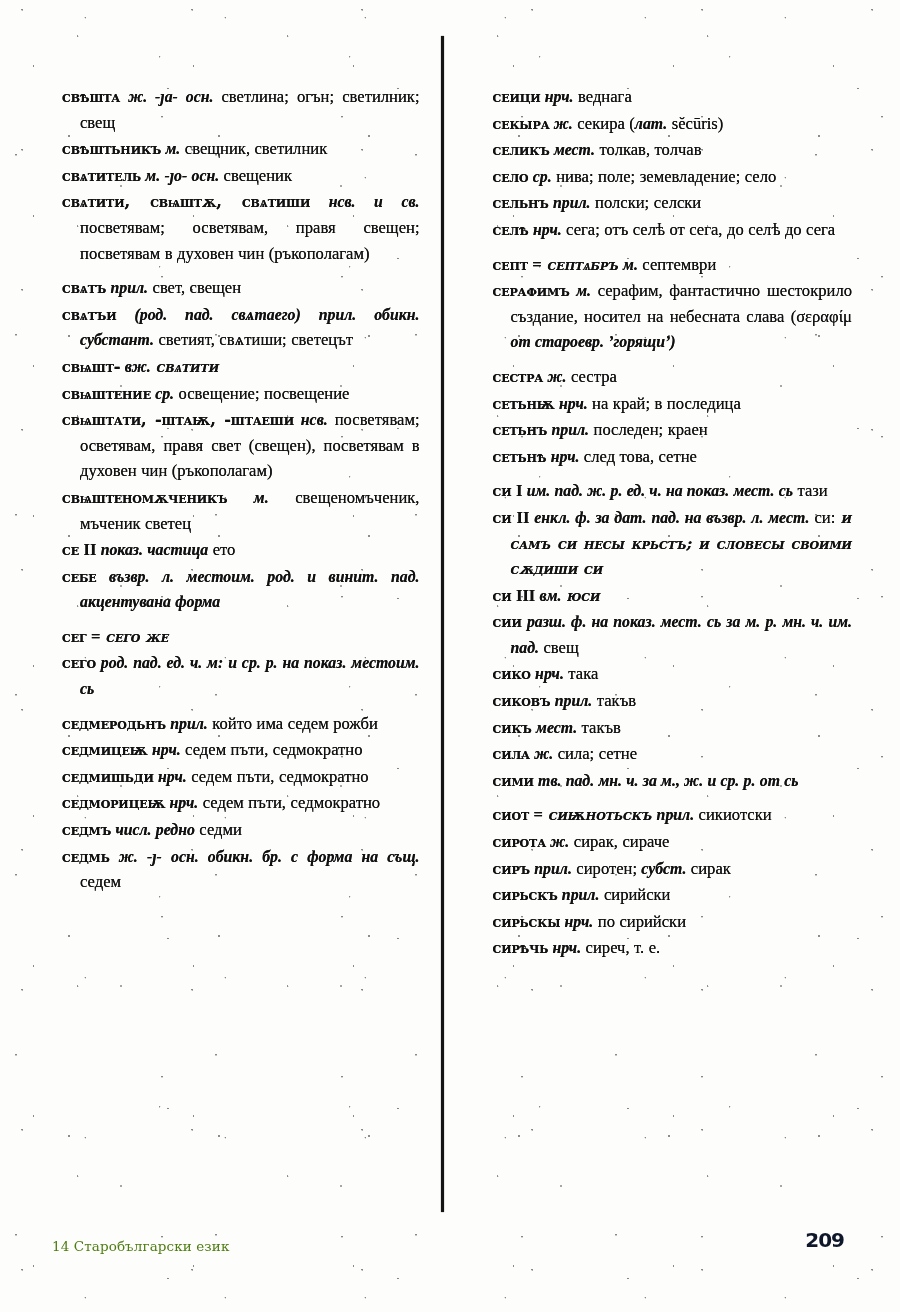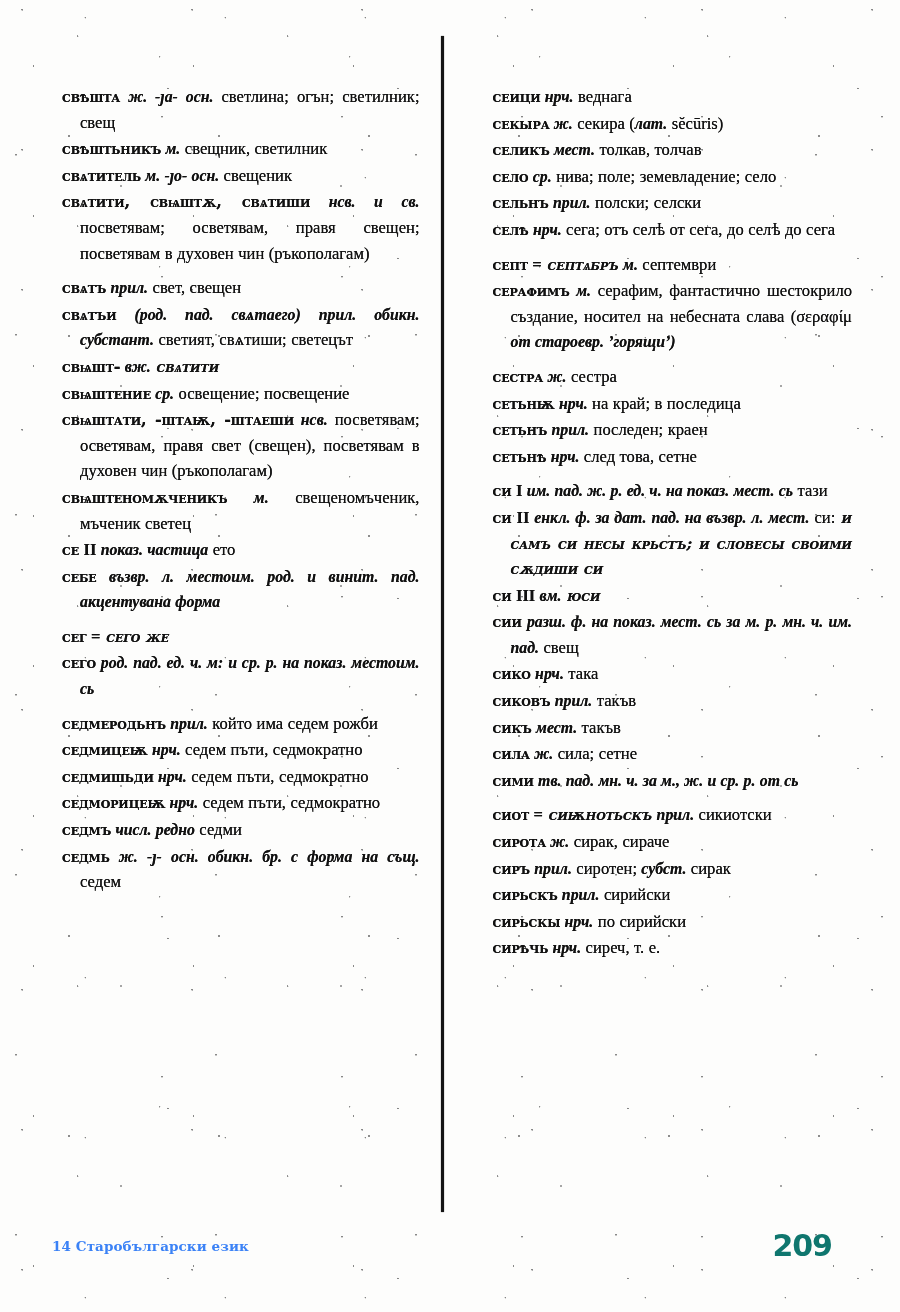--- a/index.html
+++ b/index.html
@@ -123,34 +123,34 @@
     left: 52px;
     top: 1238px;
     width: 800px;
     height: 40px;
   }
   #sig {
     position: absolute;
     left: 0;
     top: 0;
     font-family: "DejaVu Serif", "Liberation Serif", serif;
-    font-weight: 700;
+    font-weight: 400;
     font-size: 13.5px;
     letter-spacing: .1px;
-    color: #3b82f6;
+    color: #4d7c0f;
   }
   #folio {
     position: absolute;
-    right: 20px;
+    right: 8px;
     top: -10px;
     font-family: "DejaVu Sans", "Liberation Sans", sans-serif;
     font-weight: 700;
-    font-size: 30px;
+    font-size: 20px;
     letter-spacing: -1px;
-    color: #0f766e;
+    color: #0f172a;
   }
 </style>
 </head>
 <body>
 
 <div id="page">
   <div id="speckle"></div>
 
   <div id="rule"></div>
 

